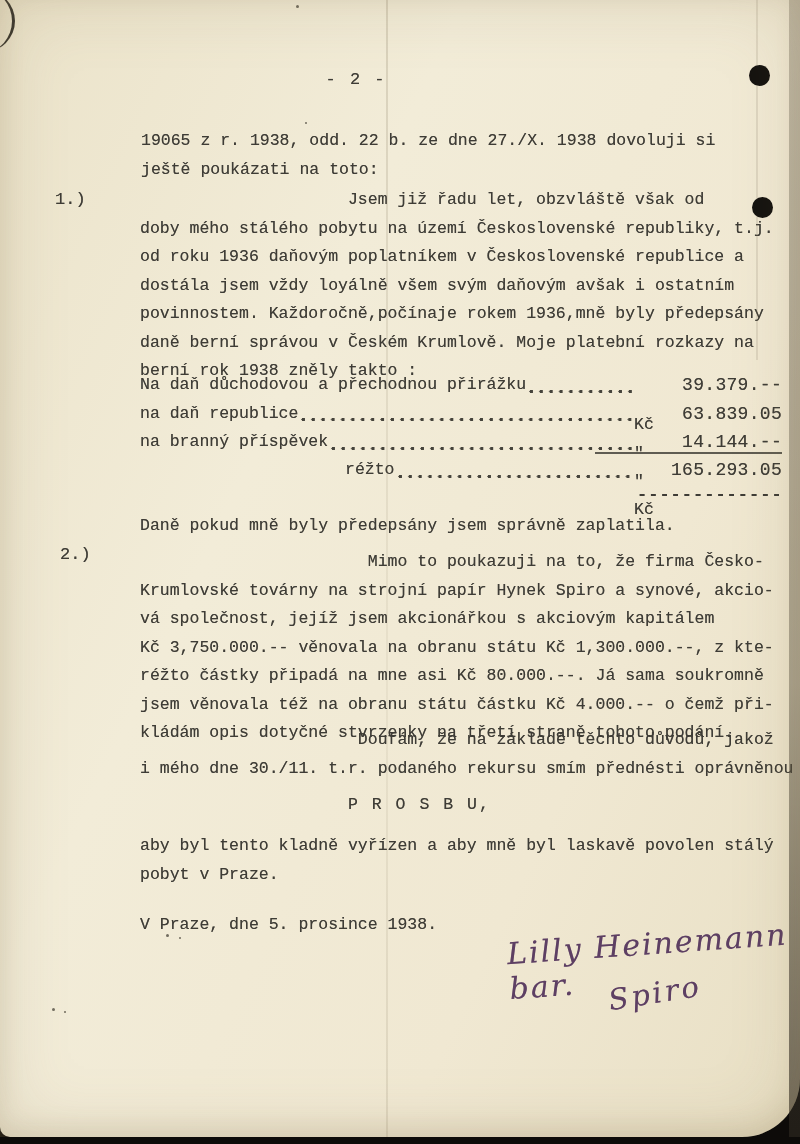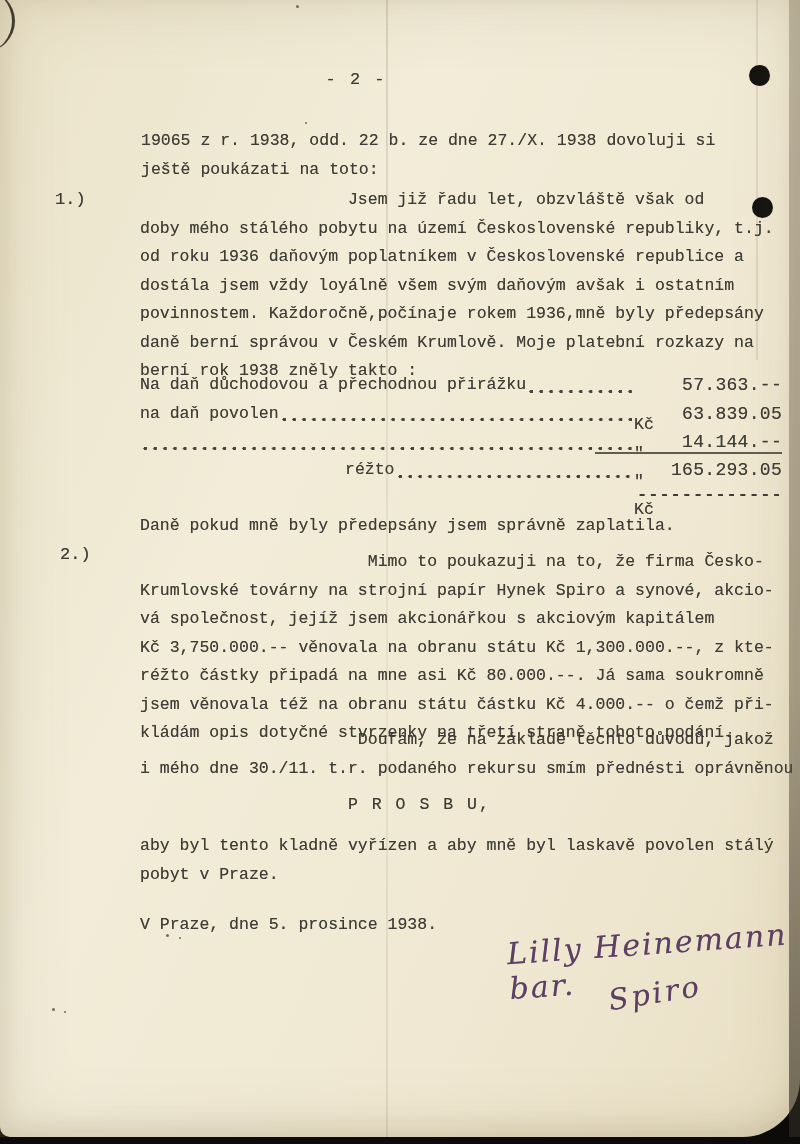--- a/index.html
+++ b/index.html
@@ -76,29 +76,30 @@
 dostála jsem vždy loyálně všem svým daňovým avšak i ostatním
 povinnostem. Každoročně,počínaje rokem 1936,mně byly předepsány
 daně berní správou v Českém Krumlově. Moje platební rozkazy na
 berní rok 1938 zněly takto :</div>
 
     <div class="table">
       <div class="trow txt" style="position:static;">
         <span class="label">Na daň důchodovou a přechodnou přirážku</span>
         <span class="leader"></span>
         <span class="cur">Kč</span>
-        <span class="amt">57.363.--</span>
+        <span class="amt">39.379.--</span>
       </div>
       <div class="trow txt" style="position:static;">
-        <span class="label">na daň povolen</span>
+        <span class="label">na daň republice</span>
         <span class="leader"></span>
         <span class="cur">"</span>
         <span class="amt">63.839.05</span>
       </div>
       <div class="trow txt" style="position:static;">
+        <span class="label">na branný příspěvek</span>
         <span class="leader"></span>
         <span class="cur">"</span>
         <span class="amt">14.144.--</span>
       </div>
     </div>
 
     <div class="rule-under"></div>
 
     <div class="table" style="top:456px;">
       <div class="trow txt" style="position:static;">

